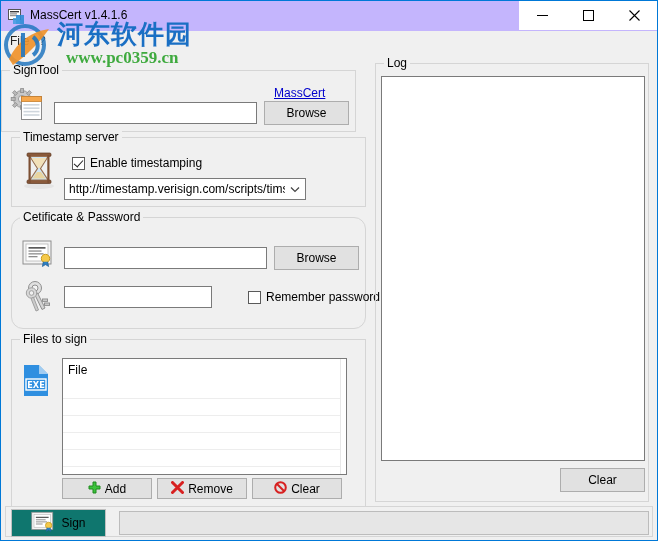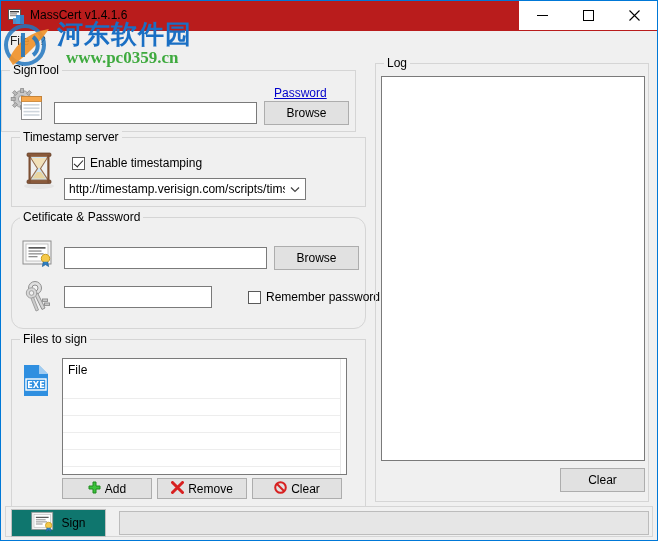--- a/index.html
+++ b/index.html
@@ -21,21 +21,21 @@
     border: 1px solid #0078d7;
     box-sizing: border-box;
   }
 
   
   .titlebar {
     position: absolute;
     left: 0; top: 0;
     width: 656px;
     height: 30px;
-    background: #b91c1c;
+    background: #c4b5fd;
     box-sizing: border-box;
   }
   .title-icon {
     position: absolute;
     left: 7px; top: 7px;
     width: 16px; height: 16px;
   }
   .title-text {
     position: absolute;
     left: 29px; top: 7px;
@@ -356,21 +356,21 @@
         <rect x="12.5" y="9.5" width="20" height="5" fill="#f6a74b" stroke="#c77f2d" stroke-width="0.8"></rect>
         <g fill="#cfd6dd">
           <rect x="14.5" y="17" width="16" height="1.6"></rect>
           <rect x="14.5" y="20.4" width="16" height="1.6"></rect>
           <rect x="14.5" y="23.8" width="16" height="1.6"></rect>
           <rect x="14.5" y="27.2" width="16" height="1.6"></rect>
         </g>
       </svg>
     </span>
 
-    <a class="link" style="left:272px; top:15px;">Password</a>
+    <a class="link" style="left:272px; top:15px;">MassCert</a>
 
     <input class="textbox" style="left: 52px; top: 31px; width: 203px; height: 22px;" value="">
 
     <button class="btn" style="left:262px; top:30px; width:85px; height:24px;">Browse</button>
   </div>
 
   <div class="group" id="grp-timestamp">
     <span class="group-title">Timestamp server</span>
 
     <span class="icon-box" style="left:10px; top:12px;">

